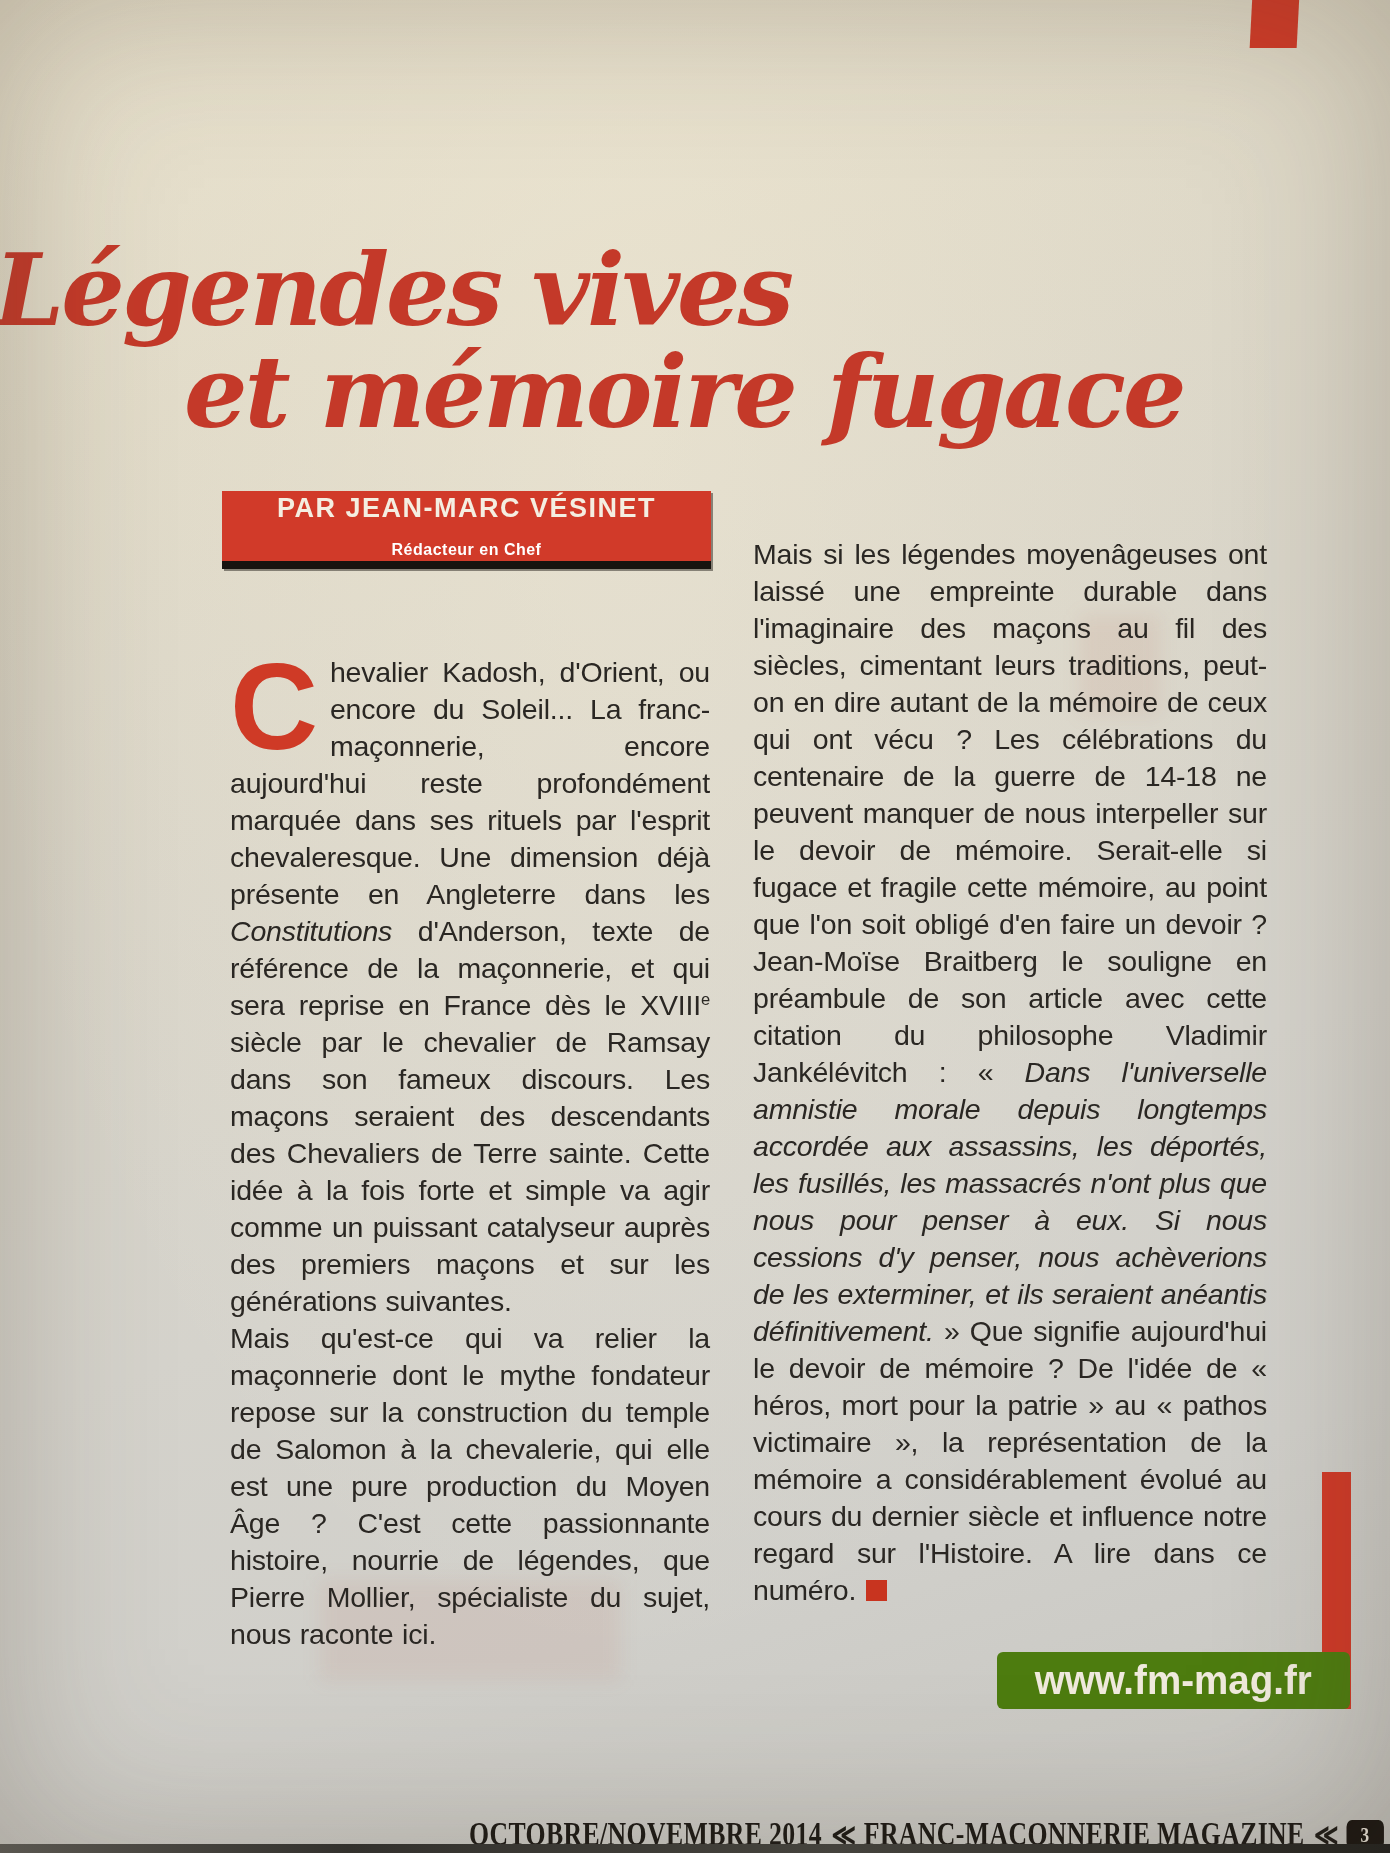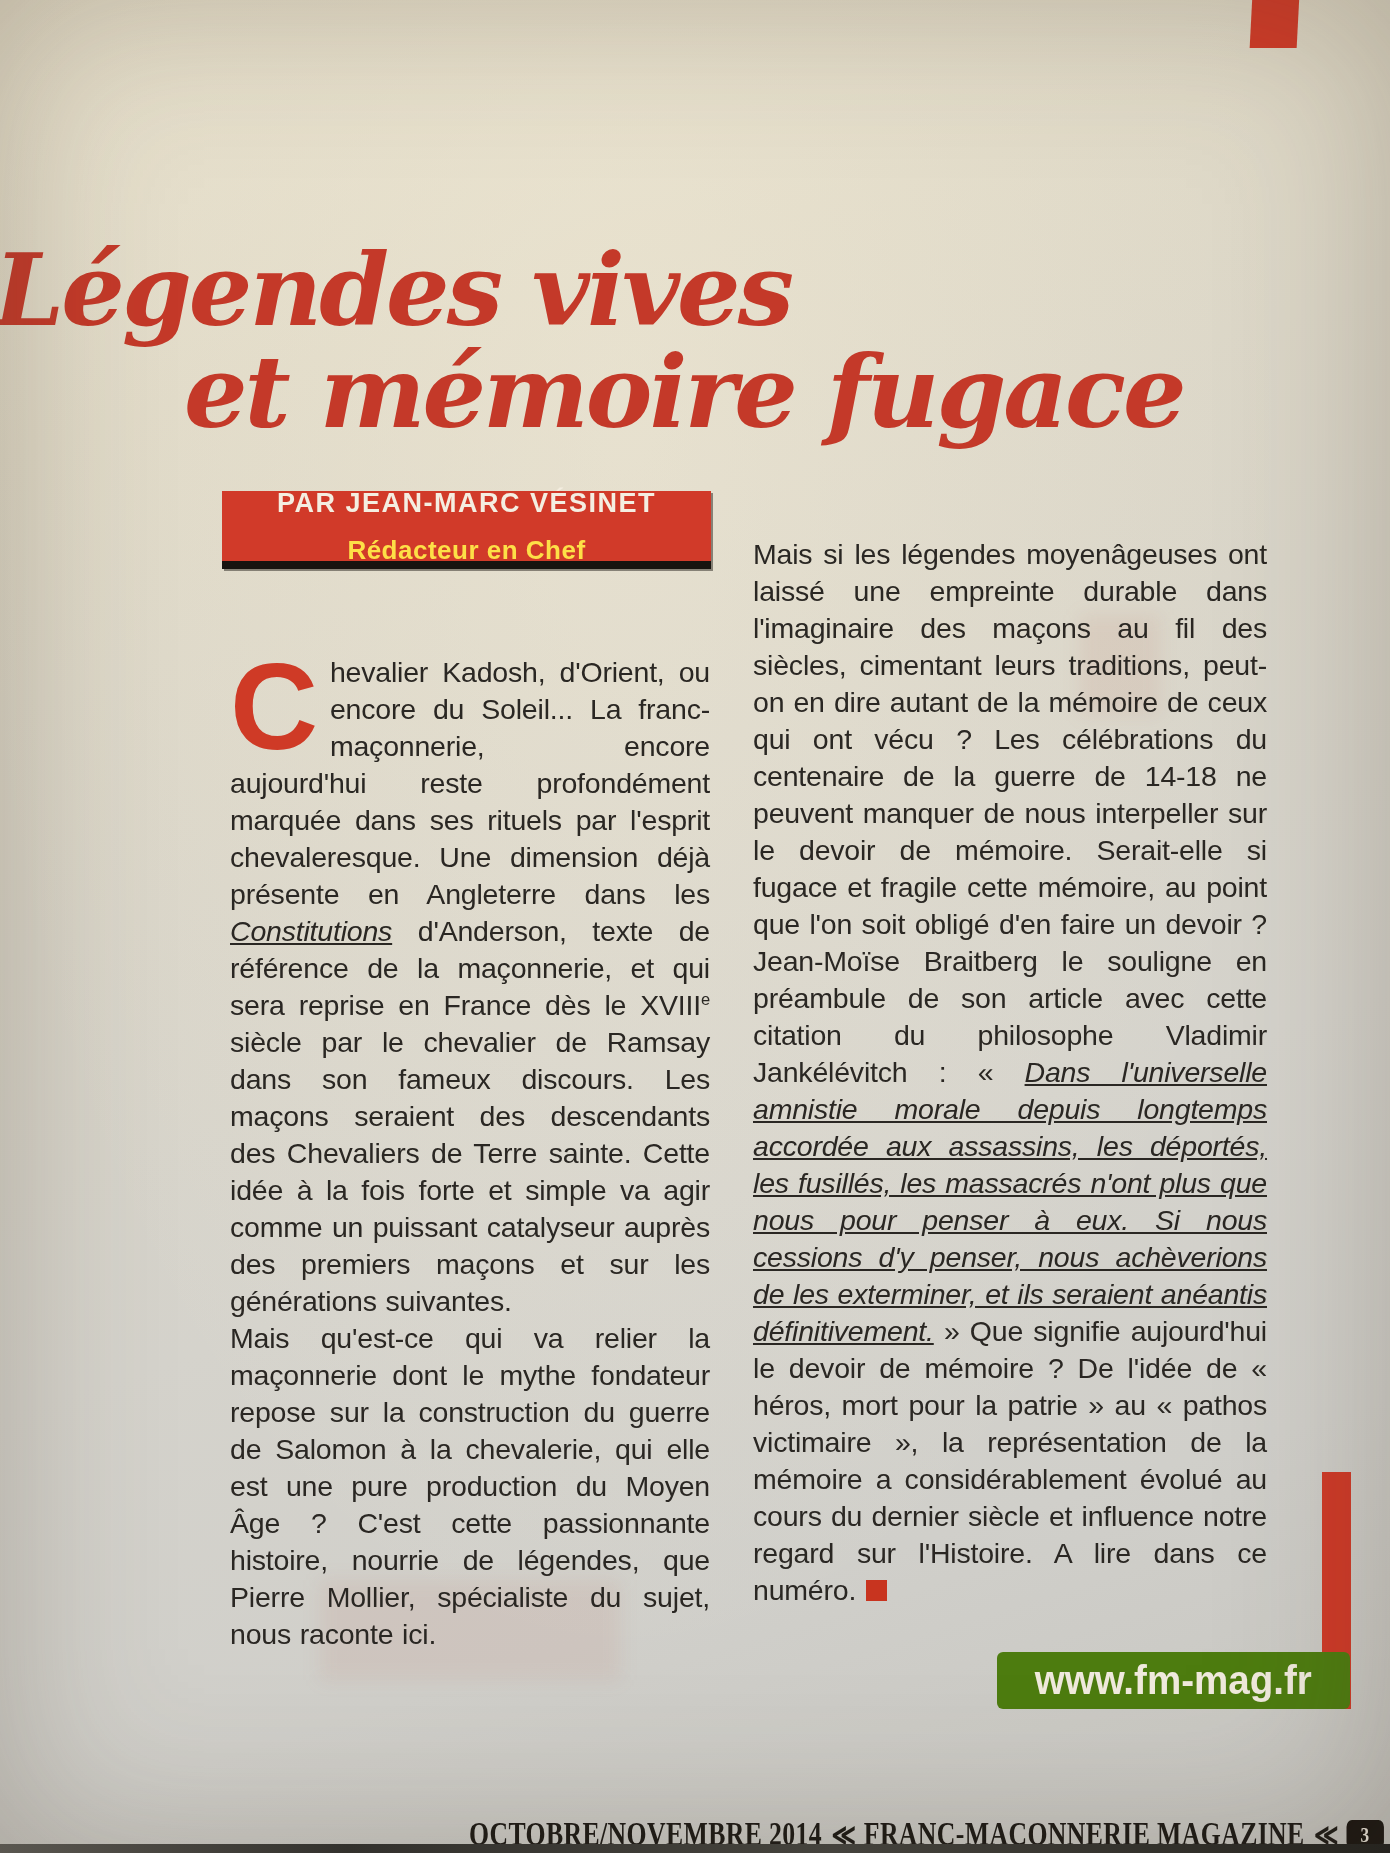--- a/index.html
+++ b/index.html
@@ -20,35 +20,35 @@
   }
   .title .line2{display:block;padding-left:190px;}
   
   .byline{
     position:absolute;left:222px;top:491px;width:489px;height:70px;z-index:5;
     background:#d13a29;border-bottom:8px solid #17130f;
     display:flex;flex-direction:column;align-items:center;justify-content:center;gap:20px;
     box-shadow:2px 2px 0 rgba(20,15,10,0.45);
   }
   .byline .kicker{color:#f4eee1;font-weight:bold;font-size:27px;letter-spacing:1.5px;line-height:1;}
-  .byline .role{color:#fde047;font-weight:bold;font-size:26px;letter-spacing:0.5px;line-height:1;}
+  .byline .role{color:#ffffff;font-weight:bold;font-size:16px;letter-spacing:0.5px;line-height:1;}
   
   .col{
     position:absolute;z-index:4;
     font-size:28.5px;line-height:37px;color:#2a2723;
     text-align:justify;letter-spacing:-0.2px;word-spacing:1px;margin-top:44px;
   }
   .col p{margin:0;}
   .col-left{left:230px;top:610px;width:480px;}
   .col-right{left:753px;top:492px;width:514px;}
   .dropcap{
     float:left;color:#cf3a26;font-weight:bold;
     font-size:122px;line-height:98px;margin:4px 12px 0 0;
   }
-  .it{font-style:italic;text-decoration:underline;}
+  .it{font-style:italic;}
   sup{font-size:0.58em;line-height:0;vertical-align:super;}
   .end-square{display:inline-block;width:21px;height:21px;background:#c8341f;margin-left:10px;vertical-align:-1px;}
   
   .corner-red{position:absolute;left:1251px;top:-4px;width:47px;height:52px;background:#d23a27;transform:skewX(-3deg);z-index:6;}
   .right-bar{position:absolute;left:1322px;top:1472px;width:29px;height:237px;background:#cf3927;z-index:6;}
   .fm-box{
     position:absolute;left:997px;top:1652px;width:353px;height:57px;background:#4d7c0f;z-index:7;
     display:flex;align-items:center;justify-content:center;border-radius:6px;
   }
   .fm-box span{color:#f0eadd;font-weight:bold;font-size:41px;letter-spacing:0px;transform:scaleX(0.94);}
@@ -85,21 +85,21 @@
 
 <h1 class="title"><span>Légendes vives</span><span class="line2">et mémoire fugace</span></h1>
 
 <div class="byline">
   <div class="kicker">PAR JEAN-MARC VÉSINET</div>
   <div class="role">Rédacteur en Chef</div>
 </div>
 
 <div class="col col-left">
   <p><span class="dropcap">C</span><span>hevalier Kadosh, d'Orient, ou encore du Soleil... La franc-maçonnerie, encore aujourd'hui reste profondément marquée dans ses rituels par l'esprit chevaleresque. Une dimension déjà présente en Angleterre dans les </span><span class="it">Constitutions</span><span> d'Anderson, texte de référence de la maçonnerie, et qui sera reprise en France dès le XVIII</span><sup>e</sup><span> siècle par le chevalier de Ramsay dans son fameux discours. Les maçons seraient des descendants des Chevaliers de Terre sainte. Cette idée à la fois forte et simple va agir comme un puissant catalyseur auprès des premiers maçons et sur les générations suivantes.</span></p>
-  <p>Mais qu'est-ce qui va relier la maçonnerie dont le mythe fondateur repose sur la construction du guerre de Salomon à la chevalerie, qui elle est une pure production du Moyen Âge ? C'est cette passionnante histoire, nourrie de légendes, que Pierre Mollier, spécialiste du sujet, nous raconte ici.</p>
+  <p>Mais qu'est-ce qui va relier la maçonnerie dont le mythe fondateur repose sur la construction du temple de Salomon à la chevalerie, qui elle est une pure production du Moyen Âge ? C'est cette passionnante histoire, nourrie de légendes, que Pierre Mollier, spécialiste du sujet, nous raconte ici.</p>
 </div>
 
 <div class="col col-right">
   <p><span>Mais si les légendes moyenâgeuses ont laissé une empreinte durable dans l'imaginaire des maçons au fil des siècles, cimentant leurs traditions, peut-on en dire autant de la mémoire de ceux qui ont vécu ? Les célébrations du centenaire de la guerre de 14-18 ne peuvent manquer de nous interpeller sur le devoir de mémoire. Serait-elle si fugace et fragile cette mémoire, au point que l'on soit obligé d'en faire un devoir ? Jean-Moïse Braitberg le souligne en préambule de son article avec cette citation du philosophe Vladimir Jankélévitch : « </span><span class="it">Dans l'universelle amnistie morale depuis longtemps accordée aux assassins, les déportés, les fusillés, les massacrés n'ont plus que nous pour penser à eux. Si nous cessions d'y penser, nous achèverions de les exterminer, et ils seraient anéantis définitivement.</span><span> » Que signifie aujourd'hui le devoir de mémoire ? De l'idée de « héros, mort pour la patrie » au « pathos victimaire », la représentation de la mémoire a considérablement évolué au cours du dernier siècle et influence notre regard sur l'Histoire. A lire dans ce numéro.</span><span class="end-square"></span></p>
 </div>
 
 <div class="right-bar"></div>
 
 <div class="fm-box">
   <span>www.fm-mag.fr</span>

